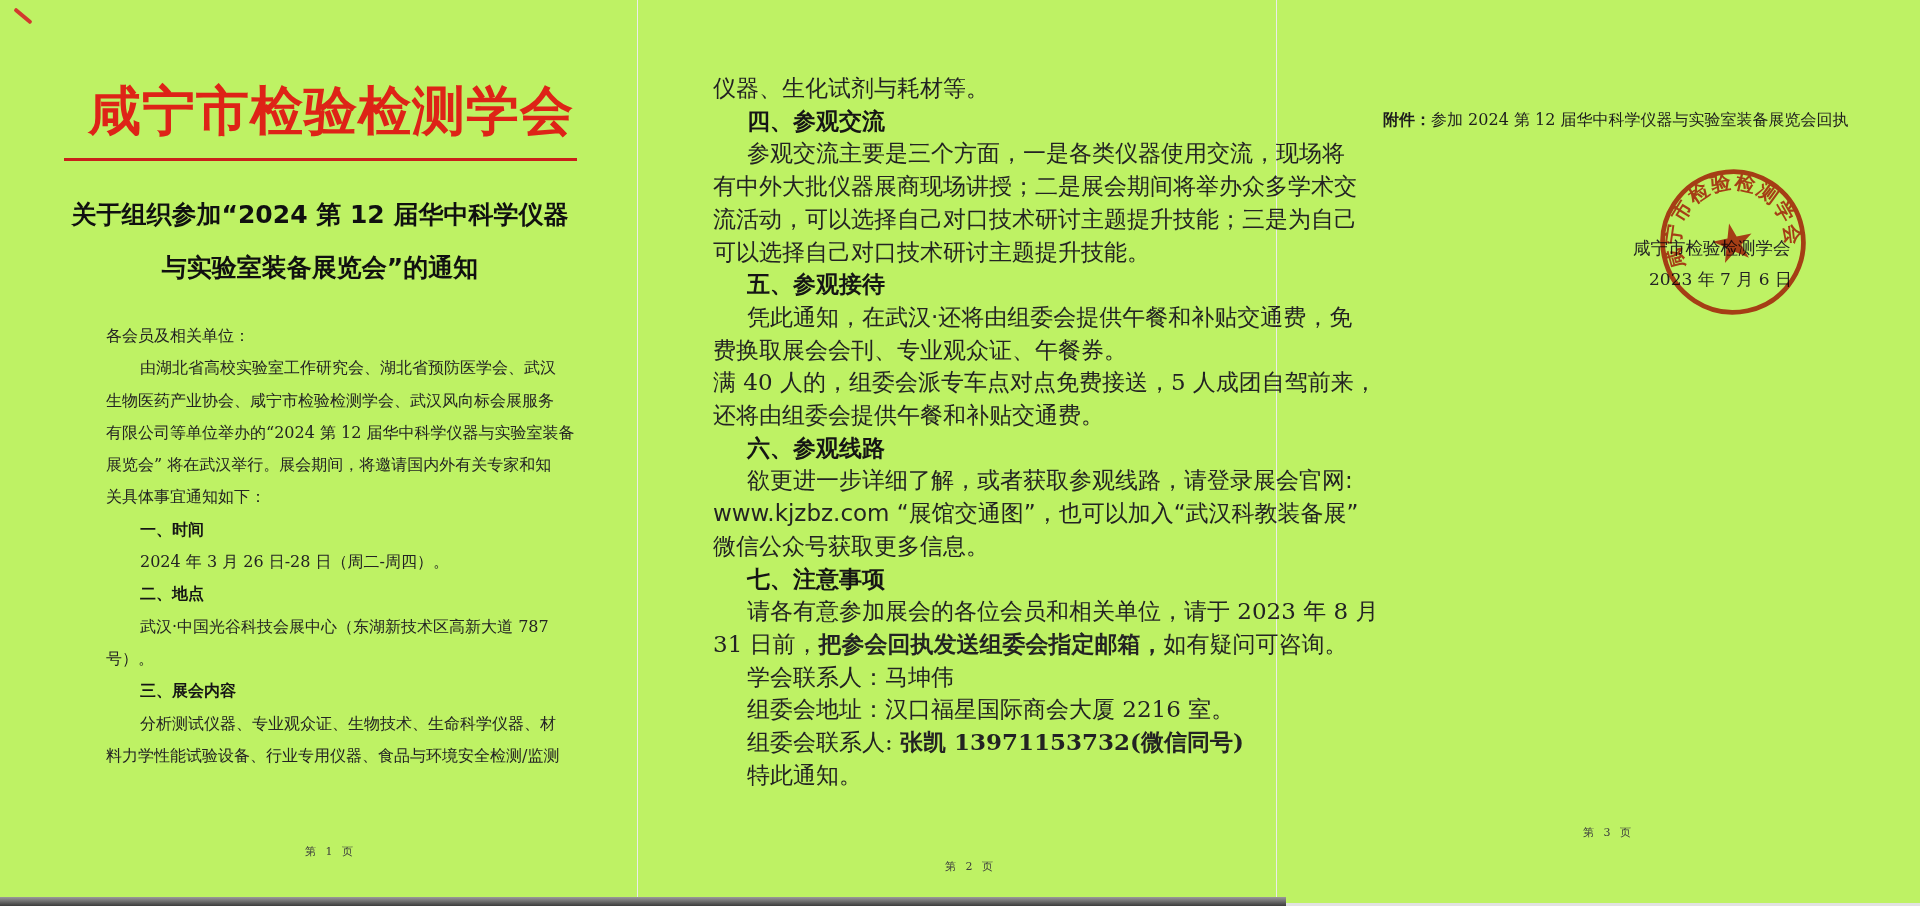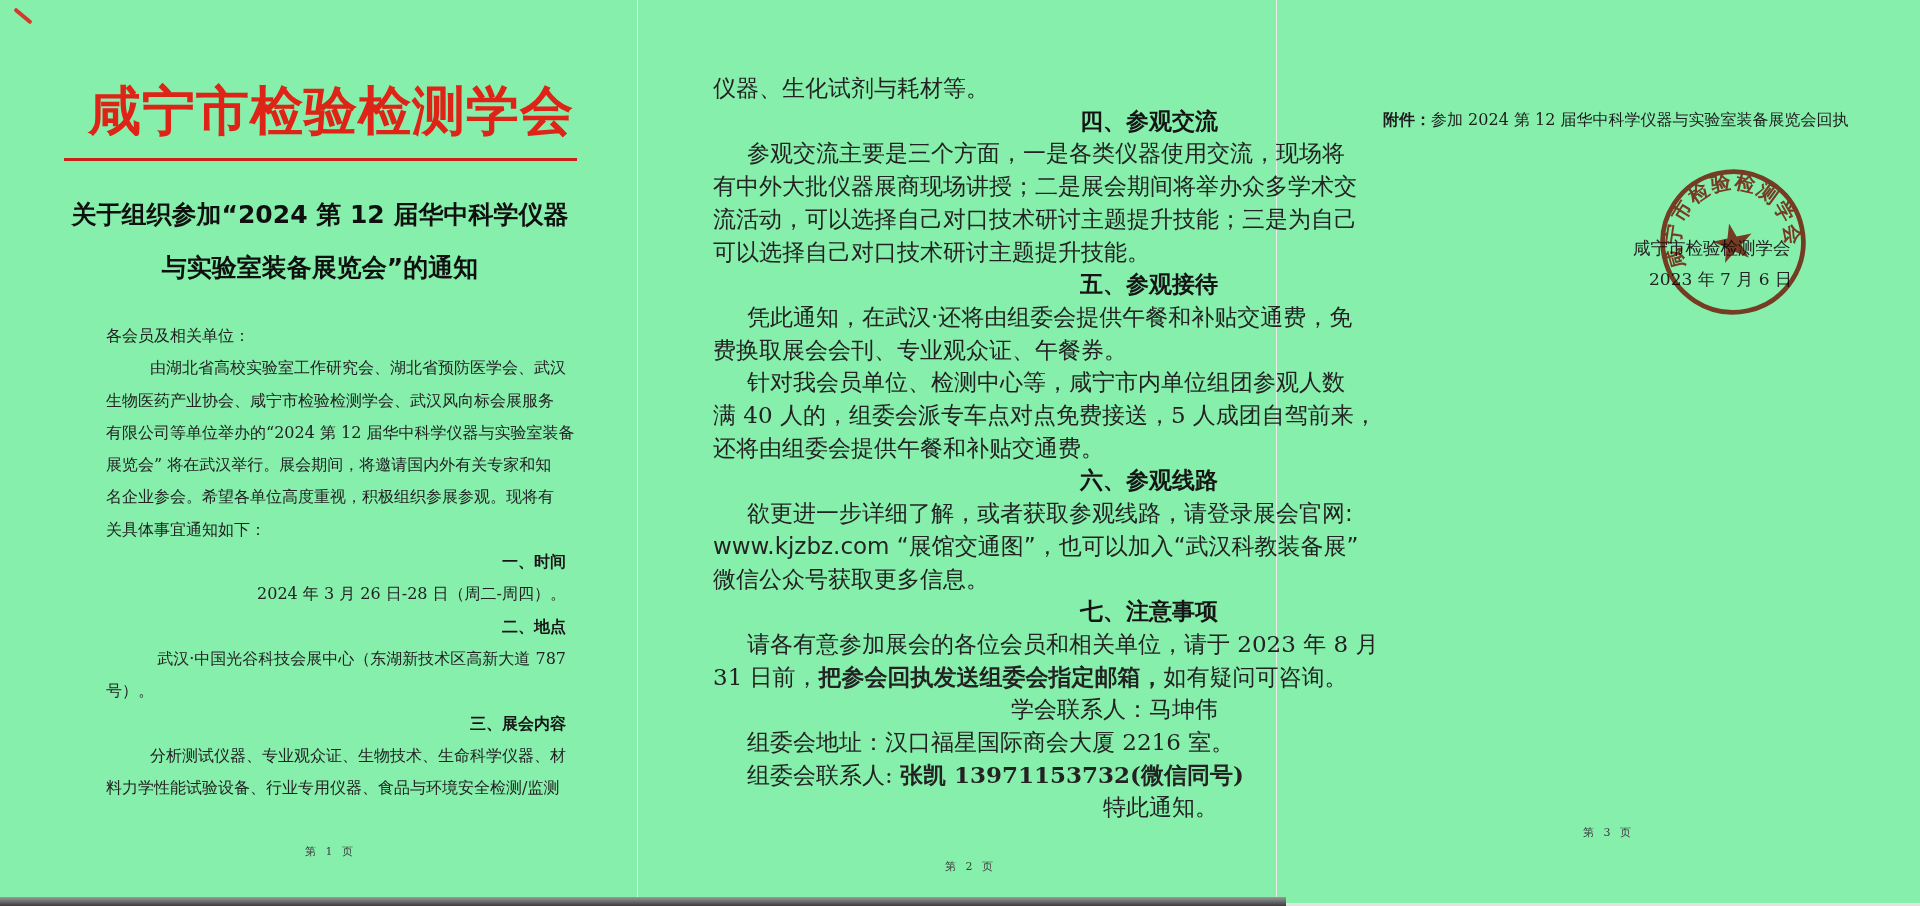--- a/index.html
+++ b/index.html
@@ -1,16 +1,16 @@
 <!DOCTYPE html>
 <html><head>
 <meta charset="utf-8">
 <style>
   html,body{margin:0;padding:0;background:#ffffff;}
-  .canvas{position:relative;width:1920px;height:906px;background:#86efac;overflow:hidden;
+  .canvas{position:relative;width:1920px;height:906px;background:#bef264;overflow:hidden;
           font-family:"DejaVu Serif","Liberation Serif",serif;color:#232323;}
   .sep{position:absolute;top:0;width:1px;height:897px;background:#ebebeb;}
   .sep1{left:637px;}
   .sep2{left:1276px;}
   .corner-mark{position:absolute;left:12px;top:14px;width:22px;height:4px;background:#d23a2e;
                transform:rotate(40deg);border-radius:2px;}
   .bottom-band{position:absolute;left:0;top:897px;width:1286px;height:9px;
                background:linear-gradient(#9a9a9a,#3c3c3c);}
   .bottom-band2{position:absolute;left:1286px;top:903px;width:634px;height:3px;background:#e2e2e2;}
 
@@ -18,21 +18,21 @@
               color:#de2317;letter-spacing:1px;white-space:nowrap;
               font-family:"DejaVu Serif","Liberation Serif",serif;}
   .red-rule{position:absolute;left:64px;top:158px;width:513px;height:3px;background:#c9201a;}
   .doc-title{position:absolute;left:60px;top:188px;width:520px;text-align:center;
              font-family:"DejaVu Sans","Liberation Sans",sans-serif;font-weight:bold;
              font-size:25px;line-height:53px;color:#101010;white-space:nowrap;}
 
   .body1{position:absolute;left:80px;top:320px;width:460px;font-size:16px;line-height:32.3px;margin-left:26px;}
   .body2{position:absolute;left:713px;top:72px;width:505px;font-size:23px;line-height:32.7px;}
   .ln{white-space:nowrap;}
-  .indent{text-indent:34px;text-align:right;}
+  .indent{text-indent:34px;}
   .h{font-family:"DejaVu Sans","Liberation Sans",sans-serif;font-weight:bold;color:#151515;}
   .sans{font-family:"DejaVu Sans","Liberation Sans",sans-serif;}
   .b{font-weight:bold;}
 
   .attachment{position:absolute;left:1383px;top:110px;font-size:16px;white-space:nowrap;color:#1d1d1d;}
   .attachment .lbl{font-family:"DejaVu Sans","Liberation Sans",sans-serif;font-weight:bold;}
   .sig-org{position:absolute;left:1633px;top:236px;font-size:17.5px;white-space:nowrap;z-index:1;}
   .sig-date{position:absolute;left:1649px;top:268px;font-size:17px;white-space:nowrap;z-index:1;}
   .stamp{position:absolute;left:1657px;top:166px;width:152px;height:152px;z-index:2;
          transform:rotate(-12deg);opacity:.9;mix-blend-mode:multiply;}
@@ -57,21 +57,20 @@
     <div class="doc-title">
       <div>关于组织参加“2024 第 12 届华中科学仪器</div>
       <div>与实验室装备展览会”的通知</div>
     </div>
     <div class="body1">
       <div class="ln">各会员及相关单位：</div>
       <div class="ln indent">由湖北省高校实验室工作研究会、湖北省预防医学会、武汉</div>
       <div class="ln">生物医药产业协会、咸宁市检验检测学会、武汉风向标会展服务</div>
       <div class="ln">有限公司等单位举办的“2024 第 12 届华中科学仪器与实验室装备</div>
       <div class="ln">展览会” 将在武汉举行。展会期间，将邀请国内外有关专家和知</div>
-      <div class="ln">名企业参会。希望各单位高度重视，积极组织参展参观。现将有</div>
       <div class="ln">关具体事宜通知如下：</div>
       <div class="ln indent h">一、时间</div>
       <div class="ln indent">2024 年 3 月 26 日-28 日（周二-周四）。</div>
       <div class="ln indent h">二、地点</div>
       <div class="ln indent">武汉·中国光谷科技会展中心（东湖新技术区高新大道 787</div>
       <div class="ln">号）。</div>
       <div class="ln indent h">三、展会内容</div>
       <div class="ln indent">分析测试仪器、专业观众证、生物技术、生命科学仪器、材</div>
       <div class="ln">料力学性能试验设备、行业专用仪器、食品与环境安全检测/监测</div>
     </div>
@@ -82,21 +81,20 @@
     <div class="body2">
       <div class="ln">仪器、生化试剂与耗材等。</div>
       <div class="ln indent h">四、参观交流</div>
       <div class="ln indent">参观交流主要是三个方面，一是各类仪器使用交流，现场将</div>
       <div class="ln">有中外大批仪器展商现场讲授；二是展会期间将举办众多学术交</div>
       <div class="ln">流活动，可以选择自己对口技术研讨主题提升技能；三是为自己</div>
       <div class="ln">可以选择自己对口技术研讨主题提升技能。</div>
       <div class="ln indent h">五、参观接待</div>
       <div class="ln indent sans">凭此通知，在武汉·还将由组委会提供午餐和补贴交通费，免</div>
       <div class="ln sans">费换取展会会刊、专业观众证、午餐券。</div>
-      <div class="ln indent">针对我会员单位、检测中心等，咸宁市内单位组团参观人数</div>
       <div class="ln">满 40 人的，组委会派专车点对点免费接送，5 人成团自驾前来，</div>
       <div class="ln">还将由组委会提供午餐和补贴交通费。</div>
       <div class="ln indent h">六、参观线路</div>
       <div class="ln indent sans">欲更进一步详细了解，或者获取参观线路，请登录展会官网:</div>
       <div class="ln sans">www.kjzbz.com “展馆交通图”，也可以加入“武汉科教装备展”</div>
       <div class="ln sans">微信公众号获取更多信息。</div>
       <div class="ln indent h">七、注意事项</div>
       <div class="ln indent">请各有意参加展会的各位会员和相关单位，请于 2023 年 8 月</div>
       <div class="ln"><span>31 日前，</span><span class="b">把参会回执发送组委会指定邮箱，</span><span>如有疑问可咨询。</span></div>
       <div class="ln indent">学会联系人：马坤伟</div>

